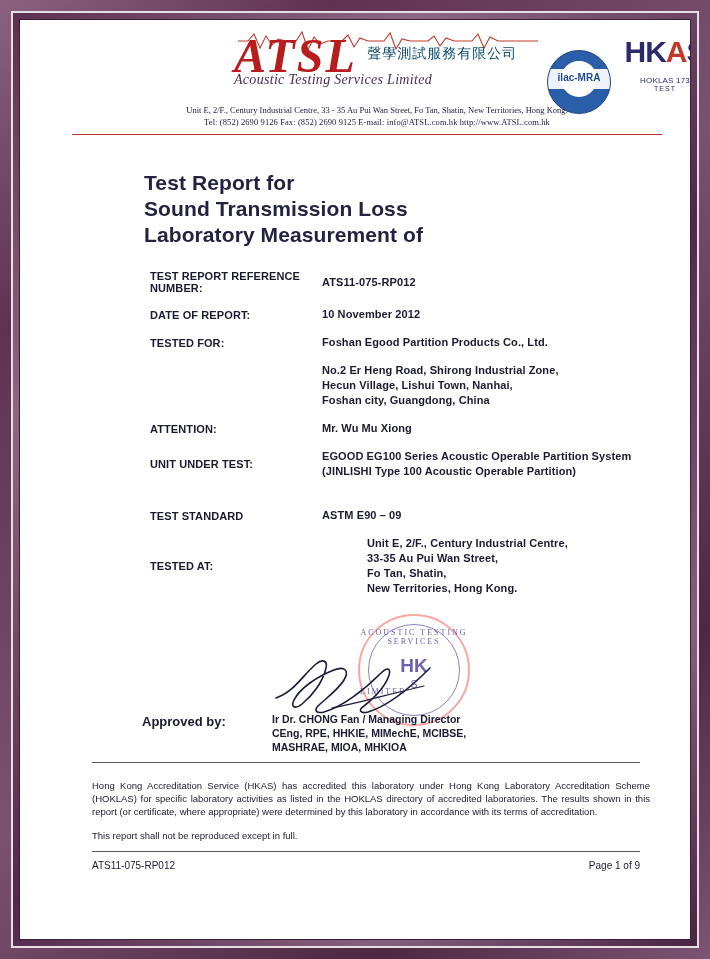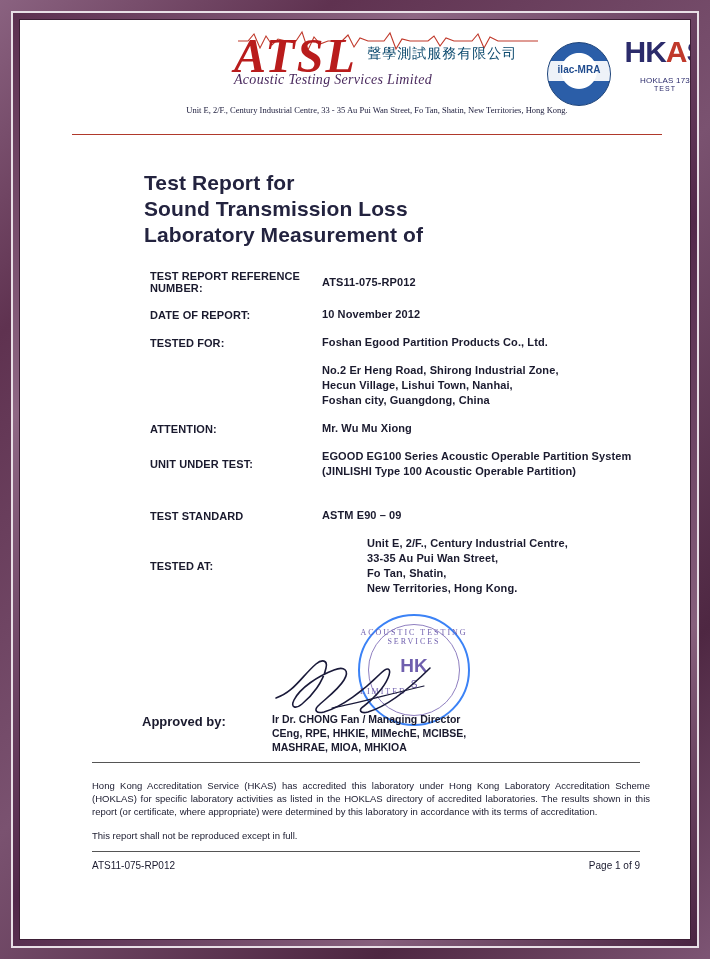--- a/index.html
+++ b/index.html
@@ -83,21 +83,21 @@
   .waveform {
     position: absolute;
     left: 196px;
     top: 0px;
     width: 300px;
     height: 22px;
   }
   .ilac {
     position: absolute;
     left: 505px;
-    top: 12px;
+    top: 20px;
     width: 62px;
     height: 62px;
     border-radius: 50%;
     background: radial-gradient(circle at 50% 45%, #ffffff 0%, #ffffff 38%, #2b5ea8 40%, #2b5ea8 100%);
     border: 1px solid #1d4379;
     overflow: hidden;
   }
   .ilac-band {
     position: absolute;
     left: 0; right: 0; top: 18px; height: 20px;
@@ -213,21 +213,21 @@
     margin-left: 0px;
     height: 120px;
   }
   .stamp {
     position: absolute;
     left: 282px;
     top: -22px;
     width: 108px;
     height: 108px;
     border-radius: 50%;
-    border: 2px solid #3b82f6;
+    border: 2px solid #fca5a5;
     color: #6f5fae;
   }
   .stamp-inner {
     position: absolute;
     left: 8px; top: 8px; right: 8px; bottom: 8px;
     border-radius: 50%;
     border: 1px solid #8f7fc0;
   }
   .stamp-top {
     position: absolute;
@@ -342,20 +342,21 @@
         </div>
 
         <div class="hkas">
           <div class="hkas-mark">HK<span class="a">A</span>S</div>
           <div class="hkas-sub">HOKLAS 173</div>
           <div class="hkas-sub2">TEST</div>
         </div>
 
         <div class="addr-line">
           <div>Unit E, 2/F., Century Industrial Centre, 33 - 35 Au Pui Wan Street, Fo Tan, Shatin, New Territories, Hong Kong.</div>
+          <div class="l2">Tel: (852) 2690 9126       Fax: (852) 2690 9125       E-mail: info@ATSL.com.hk       http://www.ATSL.com.hk</div>
         </div>
 
         <div class="hr-red"></div>
       </div>
 
       <div class="content">
 
         <div class="doc-title">
           <div>Test Report for</div>
           <div>Sound Transmission Loss</div>

